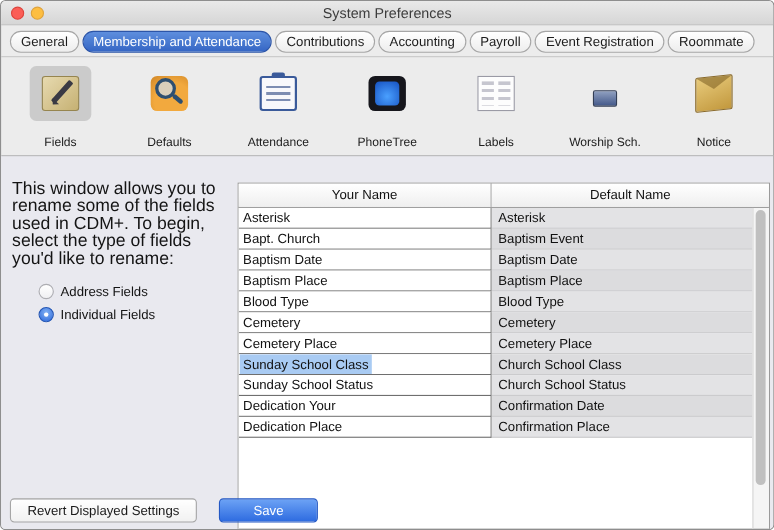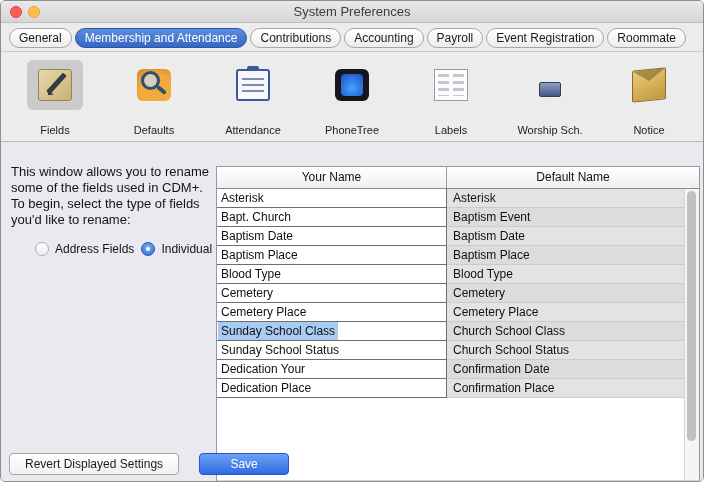--- a/index.html
+++ b/index.html
@@ -59,22 +59,22 @@
   [data-name="worship-schedule-icon"]{width:22px;height:15px;margin:9px auto 0;
     background:linear-gradient(#90a0c0,#44598a);border:1px solid #333e55;border-radius:2px}
   [data-name="notice-envelopes-icon"]{background:linear-gradient(160deg,#e8cb7c,#c2983d);
     border:1px solid #8a6a2a;border-radius:2px;transform:skewY(-6deg)}
   [data-name="notice-envelopes-icon"]::before{content:"";position:absolute;left:0;top:0;
     border-left:16px solid transparent;border-right:16px solid transparent;
     border-top:11px solid rgba(122,92,32,.55)}
 
   
   .content{position:absolute;top:140px;left:0;right:0;bottom:0;background:#e9e9ef;border-top:1px solid #b9b9b9}
-  .desc{position:absolute;left:10px;top:22px;width:200px;font-size:13px;line-height:16px;color:#141414}
-  .radios{position:absolute;left:34px;top:100px;display:flex;gap:7px}
+  .desc{position:absolute;left:10px;top:22px;width:200px;font-size:16px;line-height:16px;color:#141414}
+  .radios{position:absolute;left:34px;top:116px;display:flex;flex-direction:column;gap:7px}
   .radiorow{display:flex;align-items:center;gap:6px;cursor:default}
   .radio{width:14px;height:14px;border-radius:50%;border:1px solid #adadb2;
     background:linear-gradient(#ffffff,#efeff2);position:relative}
   .radiorow.selected .radio{background:radial-gradient(circle at 50% 35%,#83b2f3,#2a66da);border-color:#2456b4}
   .radiorow.selected .radio::before{content:"";position:absolute;left:4px;top:4px;width:4px;height:4px;
     background:#fff;border-radius:50%}
   .radiolabel{font-size:12px;color:#141414}
 
   
   .tablewrap{position:absolute;left:215px;top:24px;width:484px;height:330px;background:#fff;

